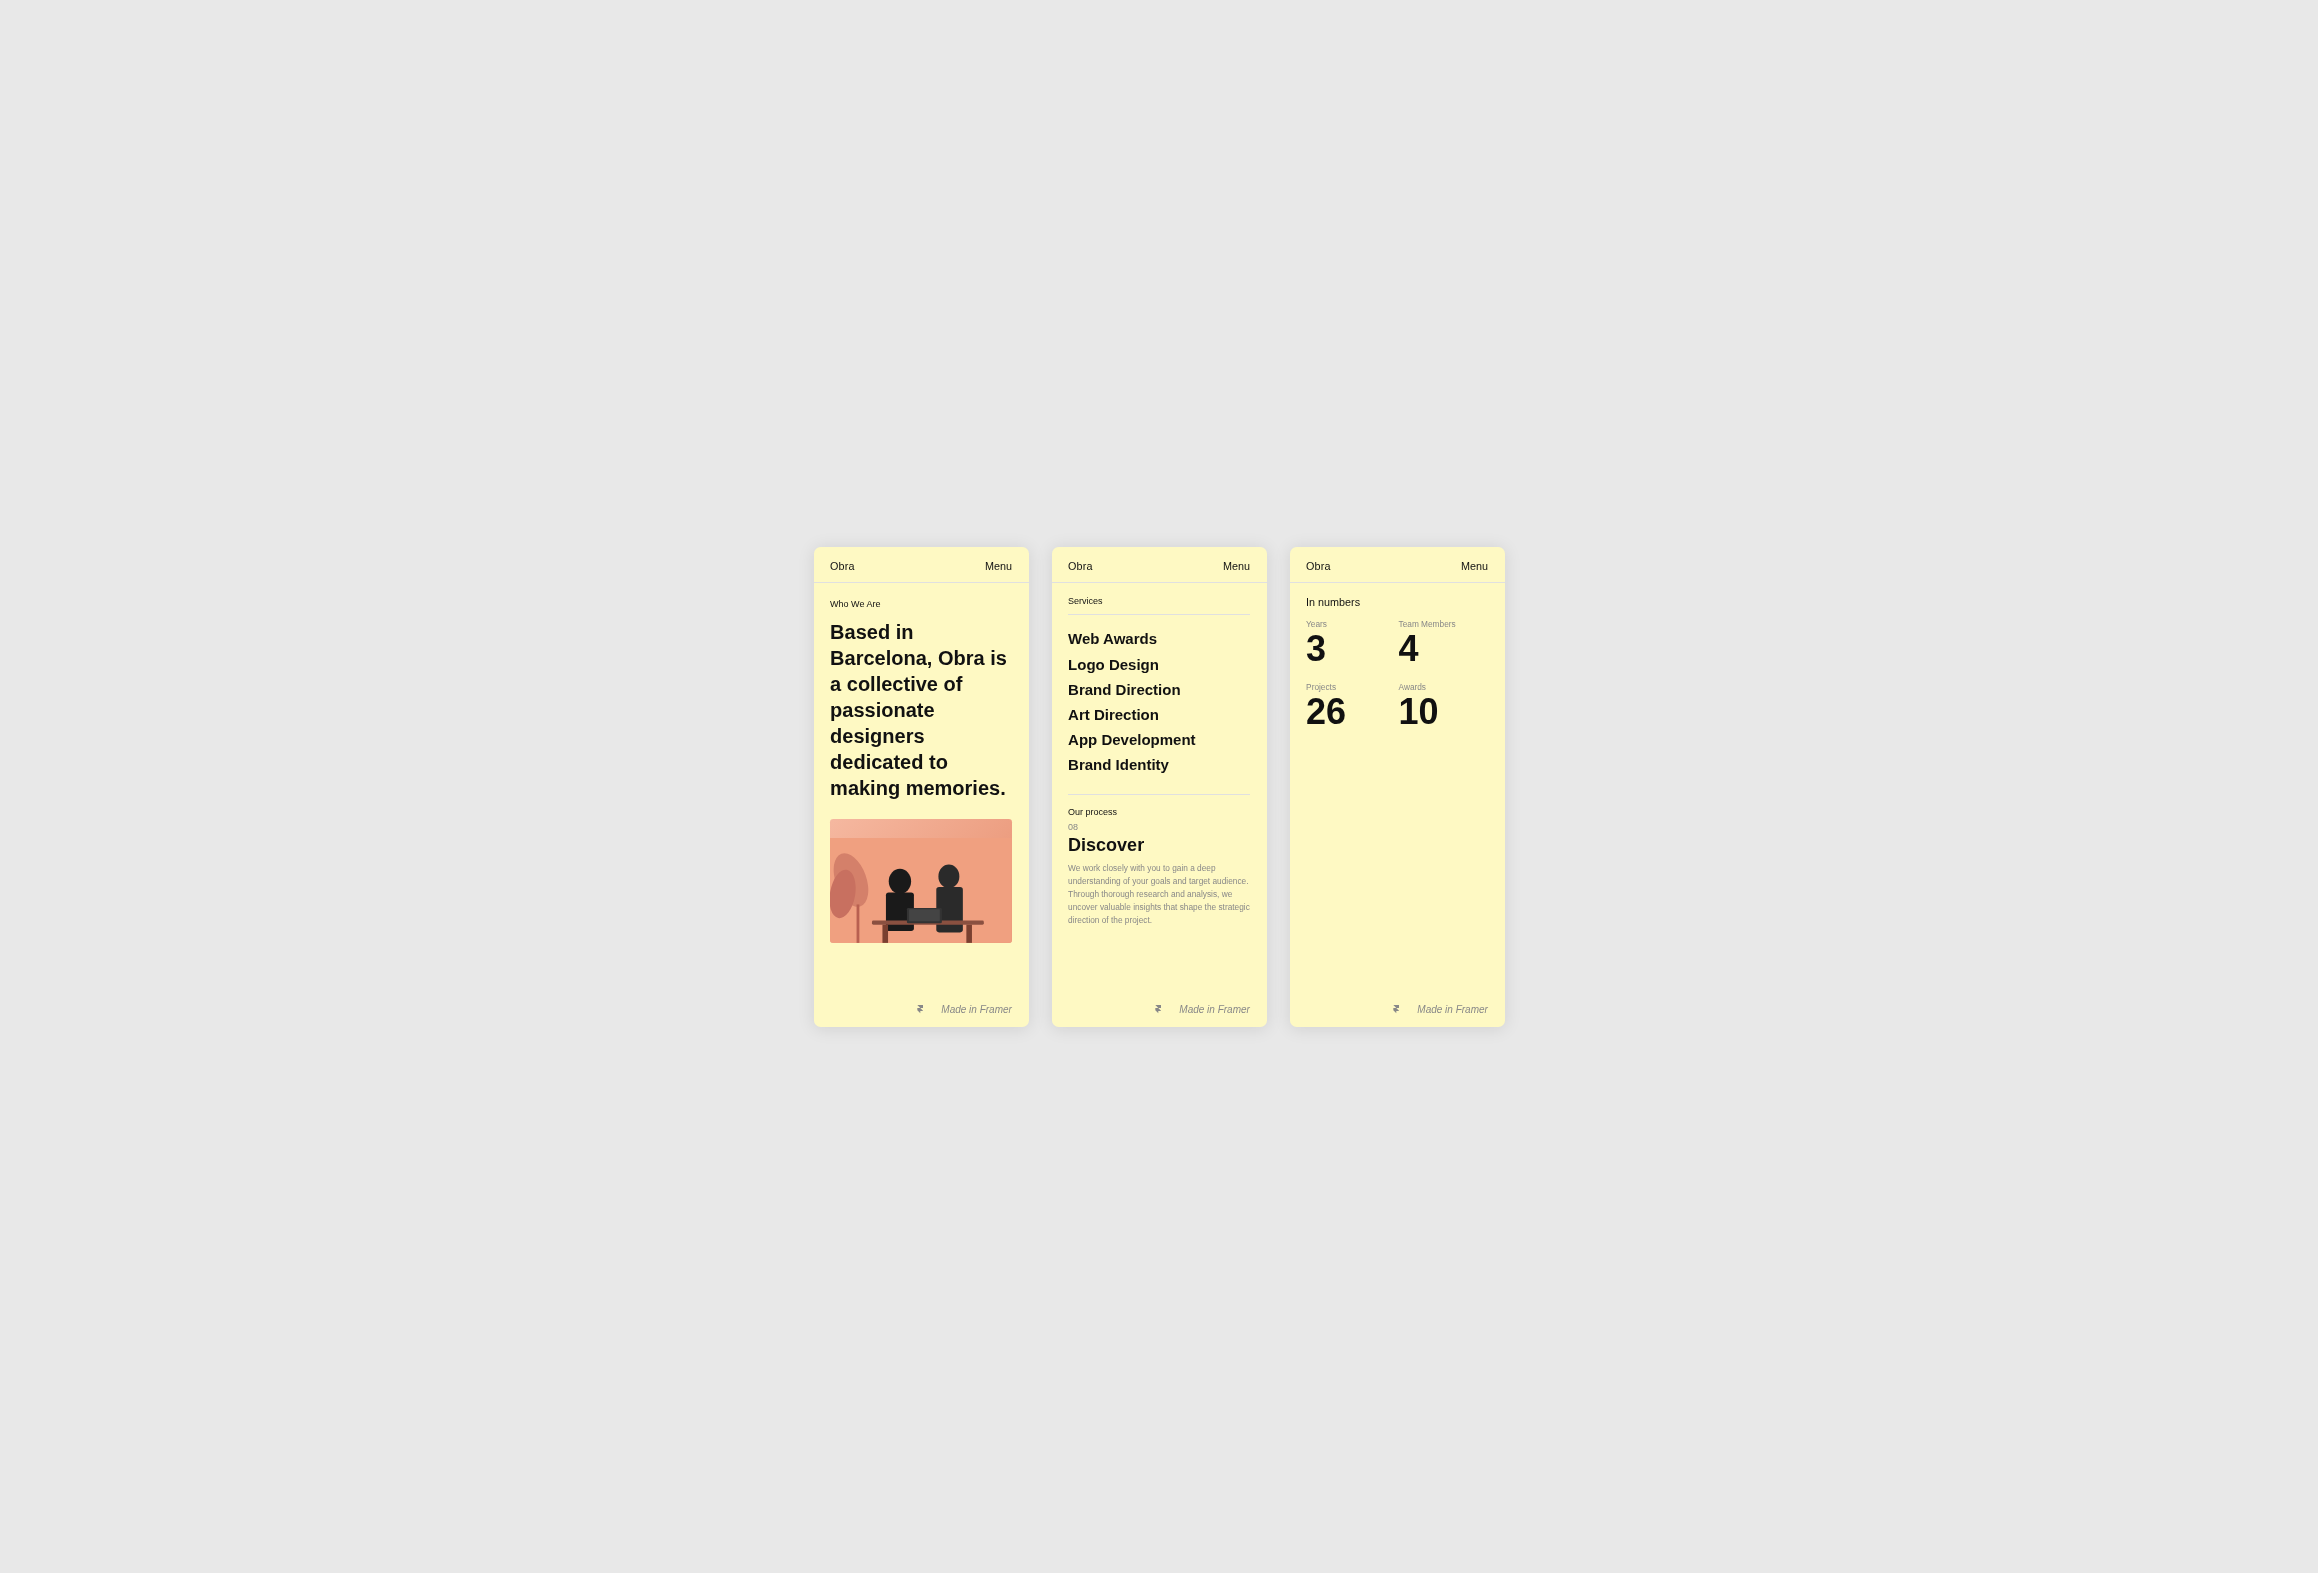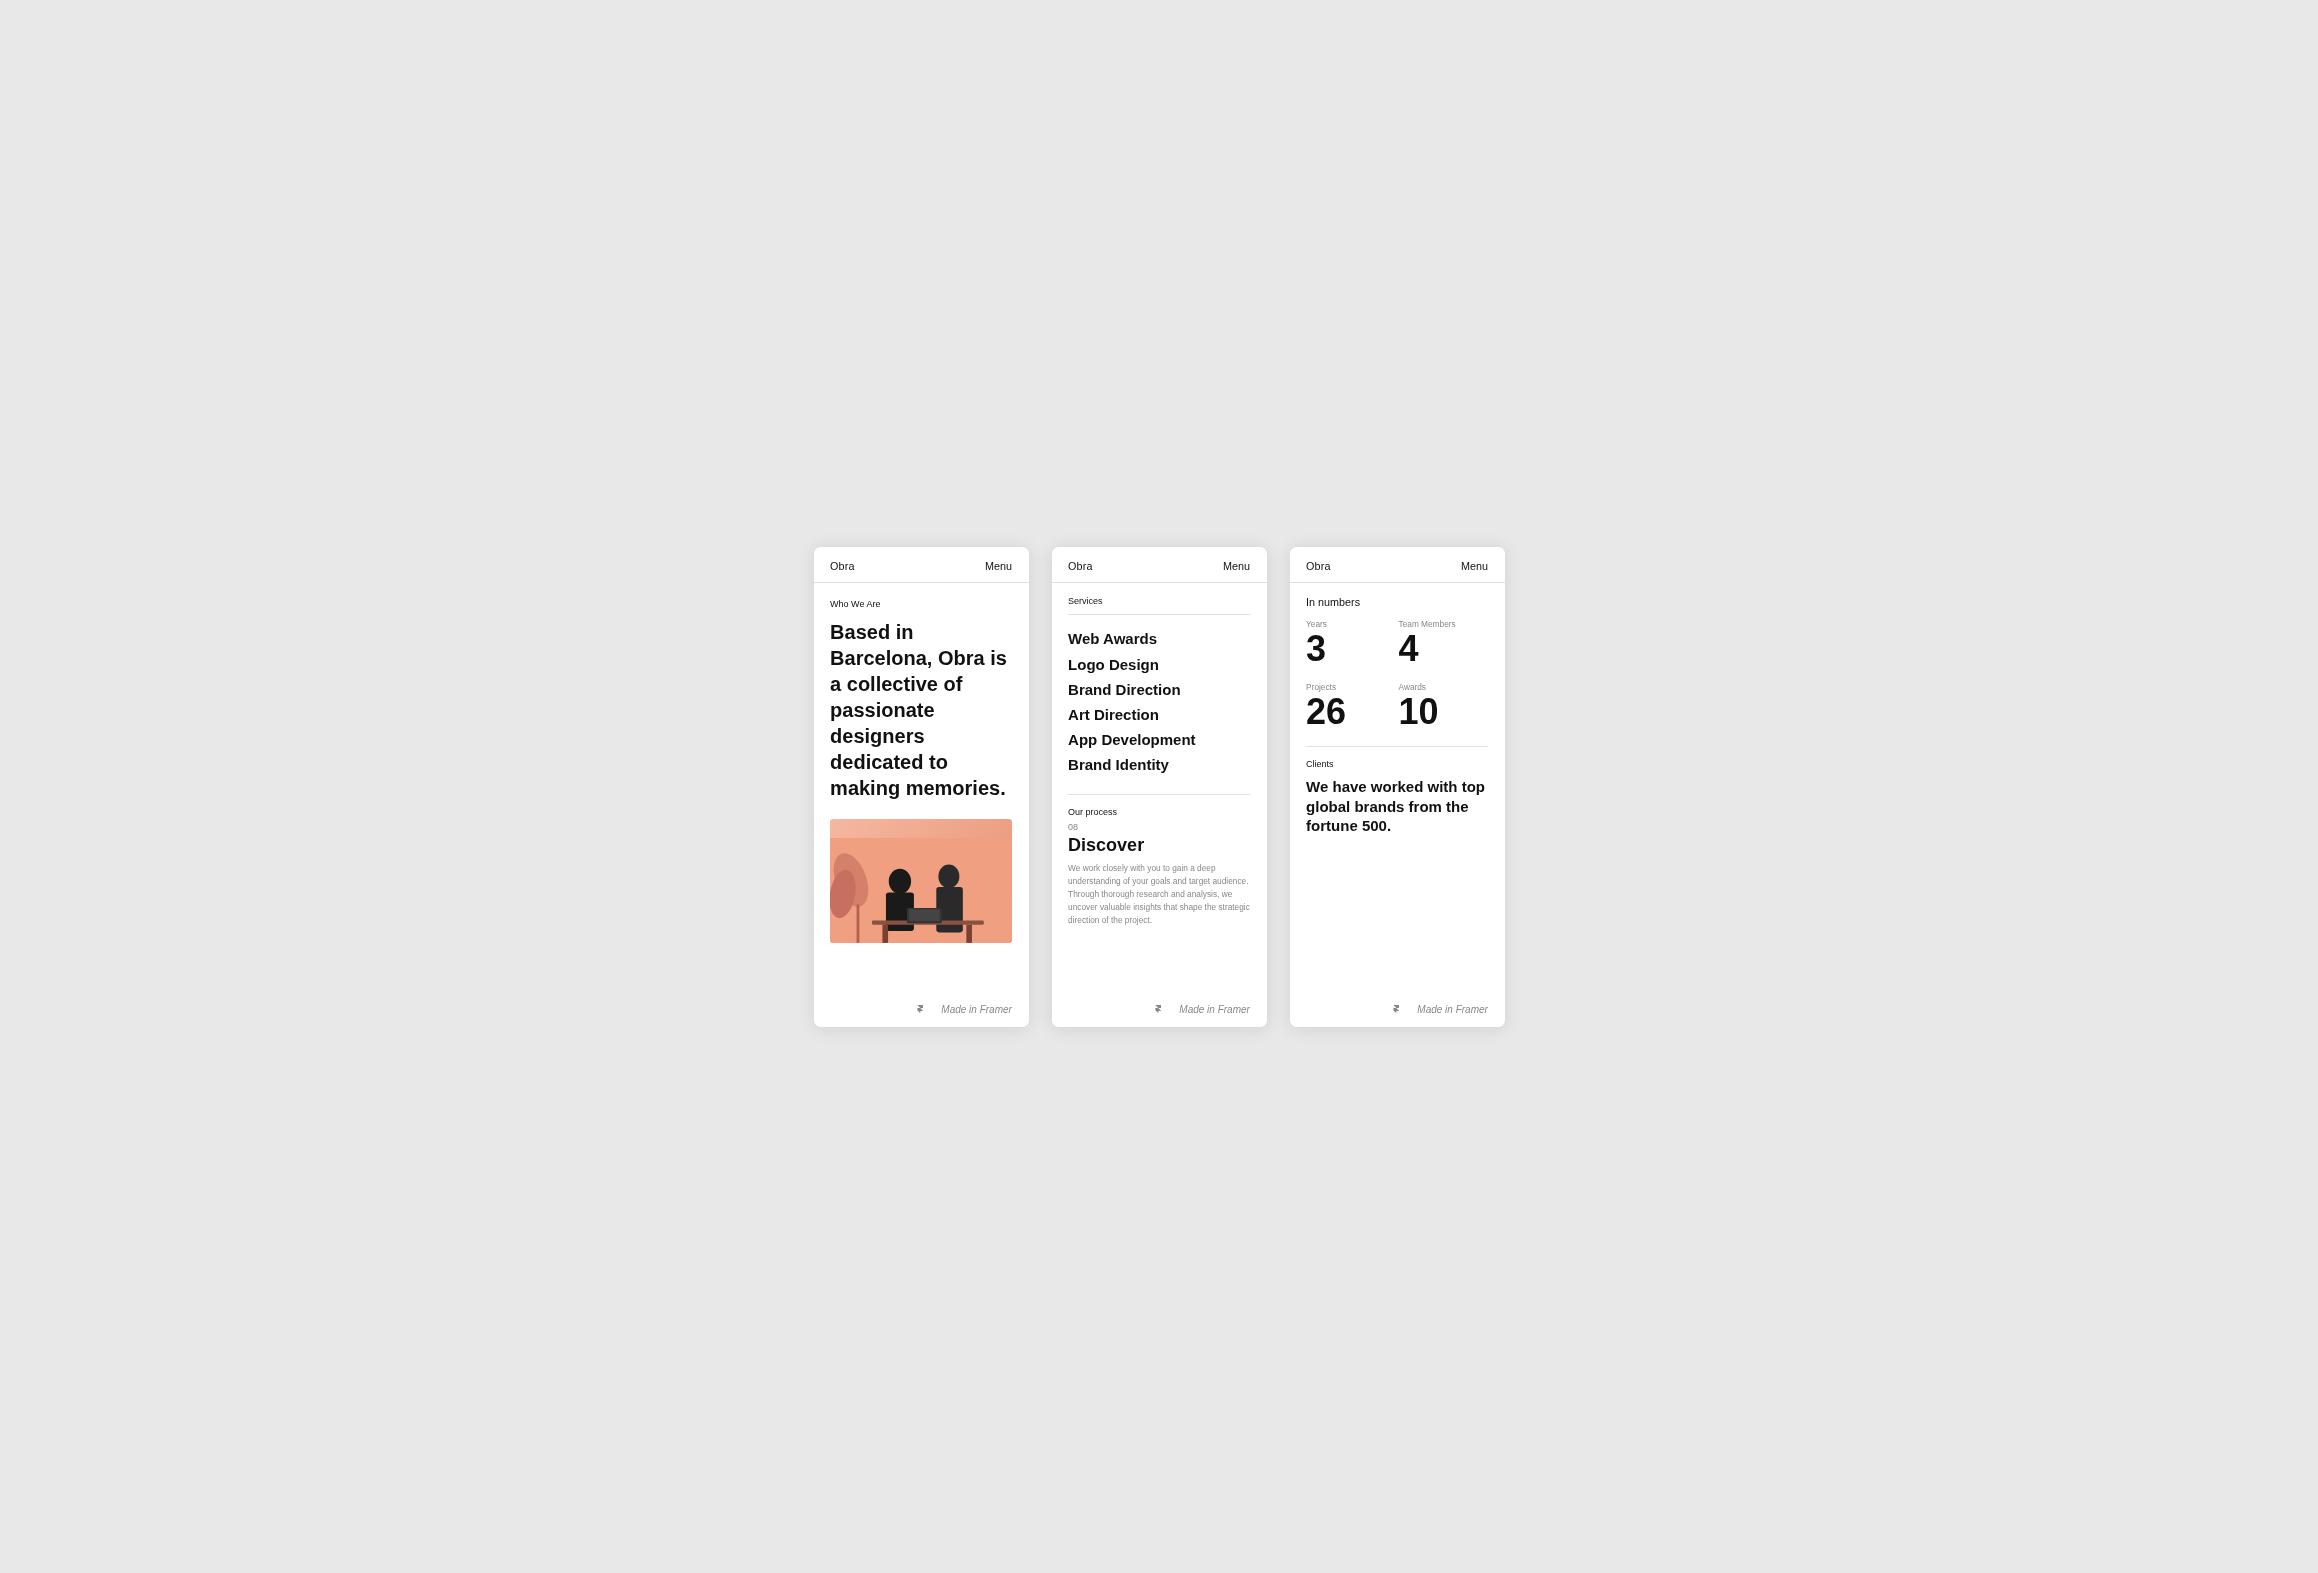--- a/index.html
+++ b/index.html
@@ -14,21 +14,21 @@
       padding: 50px 33px;
     }
 
     .phones-container {
       display: flex;
       gap: 23px;
       align-items: flex-start;
     }
 
     .phone-card {
-      background: #ffffff;
+      background: #fef9c3;
       border-radius: 6.6px;
       width: 215px;
       min-height: 480px;
       box-shadow: 0 1.7px 16.6px rgba(0,0,0,0.10);
       display: flex;
       flex-direction: column;
       position: relative;
       overflow: hidden;
     }
 
@@ -321,24 +321,20 @@
         </div>
         <div class="number-cell">
           <p class="number-cell-label">Projects</p>
           <p class="number-cell-value">26</p>
         </div>
         <div class="number-cell">
           <p class="number-cell-label">Awards</p>
           <p class="number-cell-value">10</p>
         </div>
       </div>
-      <div class="clients-section">
-        <p class="clients-label">Clients</p>
-        <h3 class="clients-headline">We have worked with top global brands from the fortune 500.</h3>
-      </div>
     </div>
     <div class="card-footer">
       <span class="made-in-framer">
         <svg width="6.6" height="8.3" viewBox="0 0 10 14" fill="none" xmlns="http://www.w3.org/2000/svg">
           <path d="M0 0h10v5H5L0 0zM0 5h5l5 5H5v4L0 9V5z" fill="#888"></path>
         </svg>
         <span>Made in Framer</span>
       </span>
     </div>
   </div>

